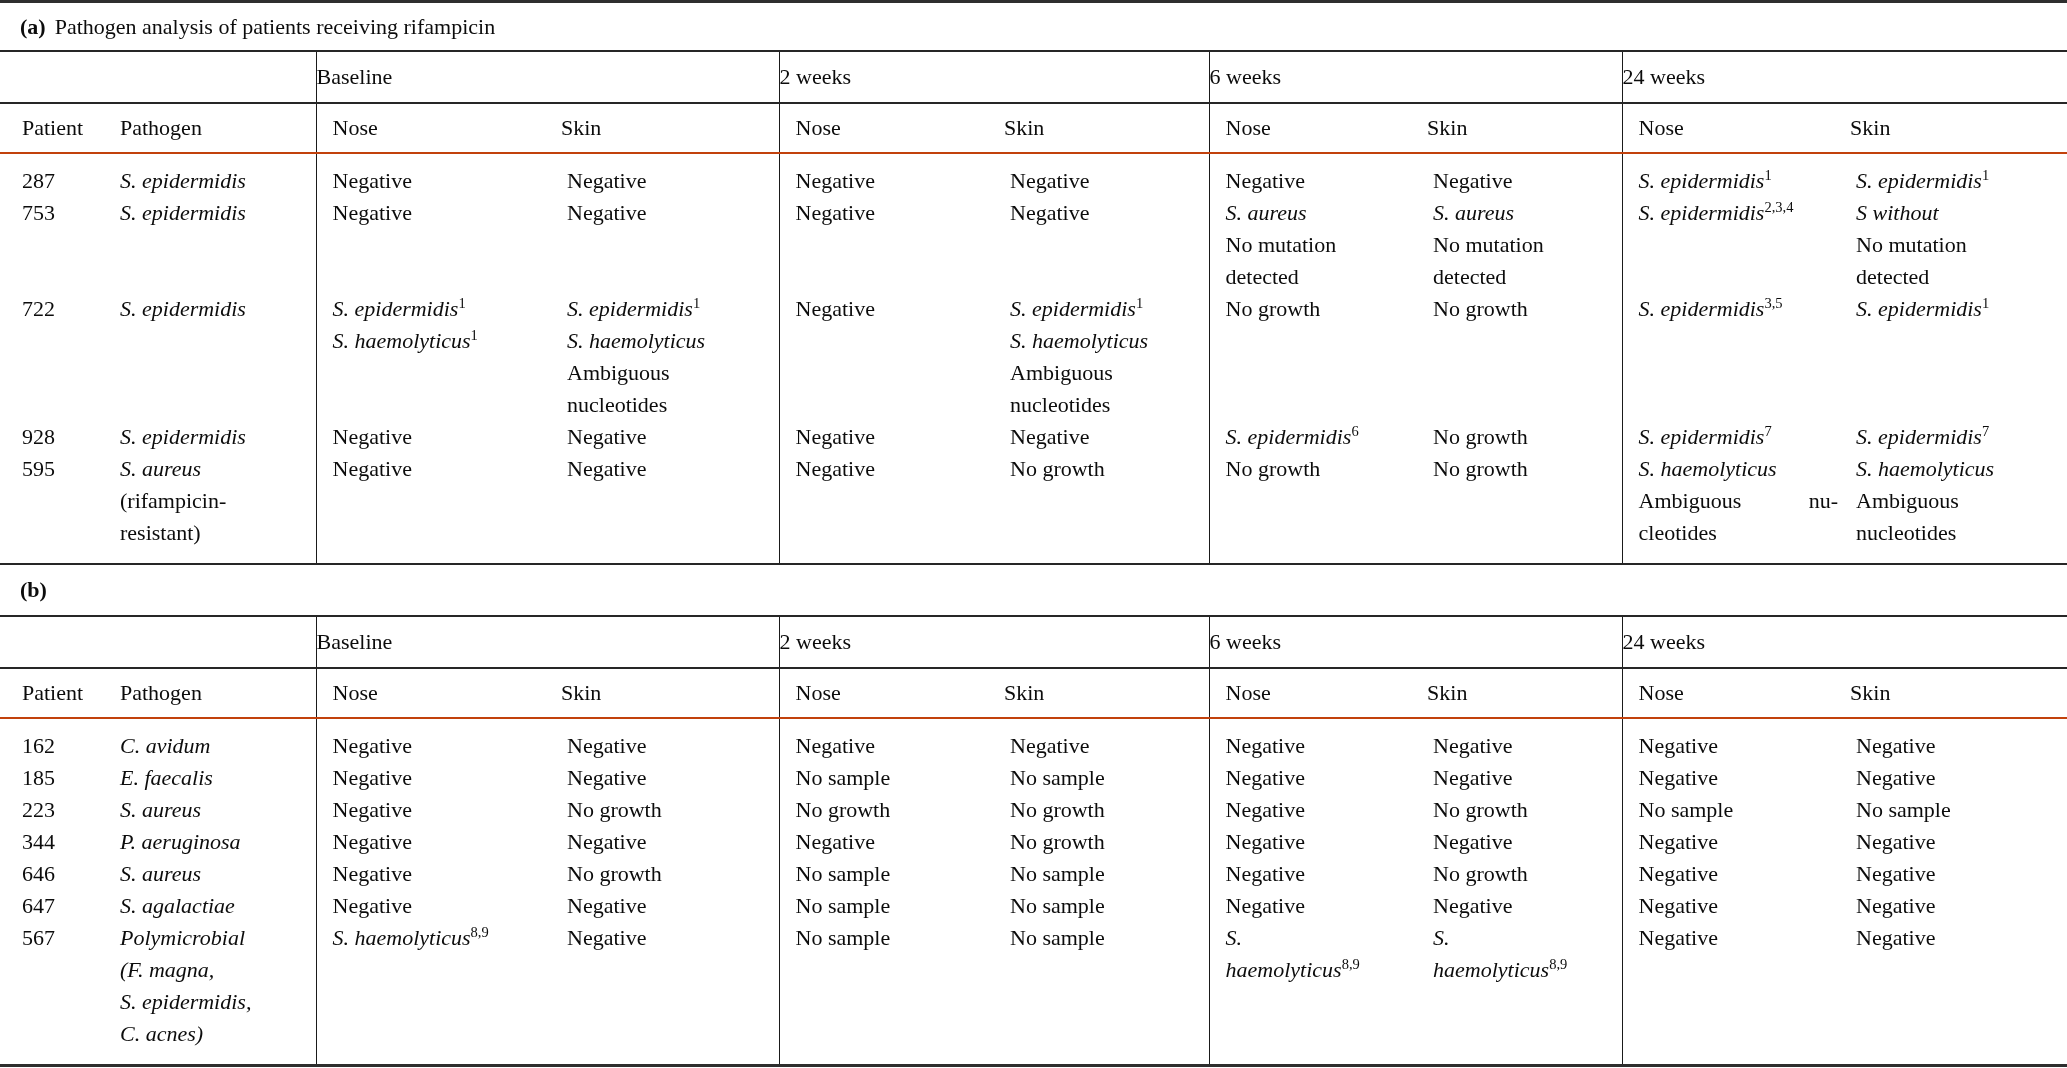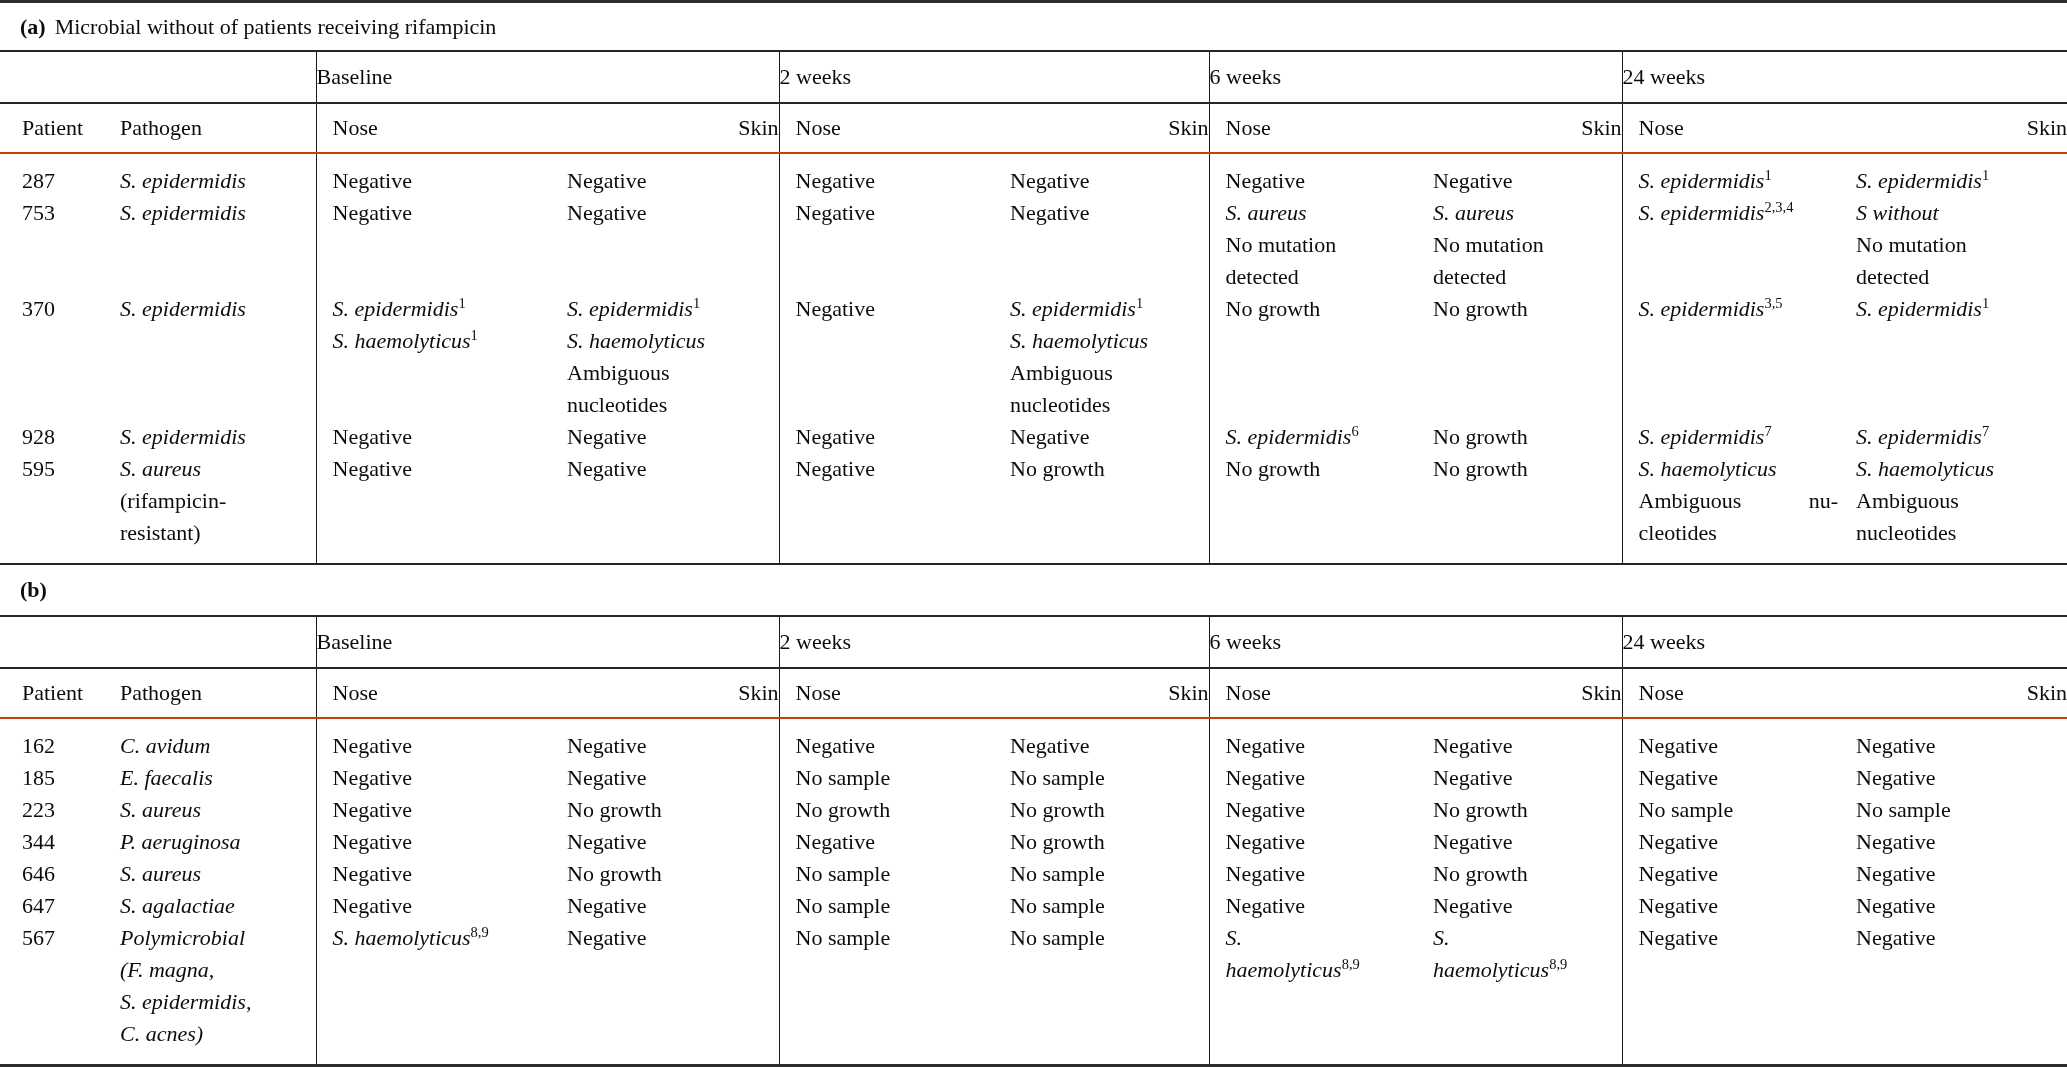--- a/index.html
+++ b/index.html
@@ -25,37 +25,37 @@
   td,th{font-weight:normal;text-align:left;vertical-align:top;padding:0}
   thead td,thead th{vertical-align:middle}
   tr.ghdr>*{height:50px;border-bottom:2px solid #262626}
   tr.chdr>*{height:48px;border-bottom:2px solid #c2410c}
   .gs{border-left:1.5px solid #1a1a1a}
   .center{text-align:left}
   .pat{padding-left:22px}
   .path{padding-left:20px}
   .nose{padding-left:16px}
   th.skin,td.skin{padding-left:6px}
-  th.skin{text-align:right;padding-left:0}
+  th.skin{text-align:left;padding-left:0}
   tbody tr:first-child td{padding-top:11px}
   tbody tr:last-child td{padding-bottom:14px}
   .ln{line-height:32px;white-space:nowrap}
   .ln.j{display:flex;justify-content:space-between;padding-right:12px;white-space:normal}
   sup{font-size:0.66em;line-height:0;vertical-align:super}
   i{}
 </style>
 </head>
 <body>
 
 <div class="sheet">
 
   <section>
     <div class="caption first">
       <b>(a)</b>
-      <span>Microbial without of patients receiving rifampicin</span>
+      <span>Pathogen analysis of patients receiving rifampicin</span>
     </div>
     <table>
         <colgroup>
           <col style="width: 100px;">
           <col style="width: 216px;">
           <col style="width: 245px;">
           <col style="width: 218px;">
           <col style="width: 225px;">
           <col style="width: 205px;">
           <col style="width: 218px;">
@@ -150,21 +150,21 @@
               <div class="ln"><i>S. epidermidis</i><sup>2,3,4</sup></div>
             </td>
             <td class="skin">
               <div class="ln"><i>S without</i></div>
               <div class="ln"><span>No mutation</span></div>
               <div class="ln"><span>detected</span></div>
             </td>
           </tr>
           <tr>
             <td class="pat">
-              <div class="ln">370</div>
+              <div class="ln">722</div>
             </td>
             <td class="path">
               <div class="ln"><i>S. epidermidis</i></div>
             </td>
             <td class="gs nose">
               <div class="ln"><i>S. epidermidis</i><sup>1</sup></div>
               <div class="ln"><i>S. haemolyticus</i><sup>1</sup></div>
             </td>
             <td class="skin">
               <div class="ln"><i>S. epidermidis</i><sup>1</sup></div>

